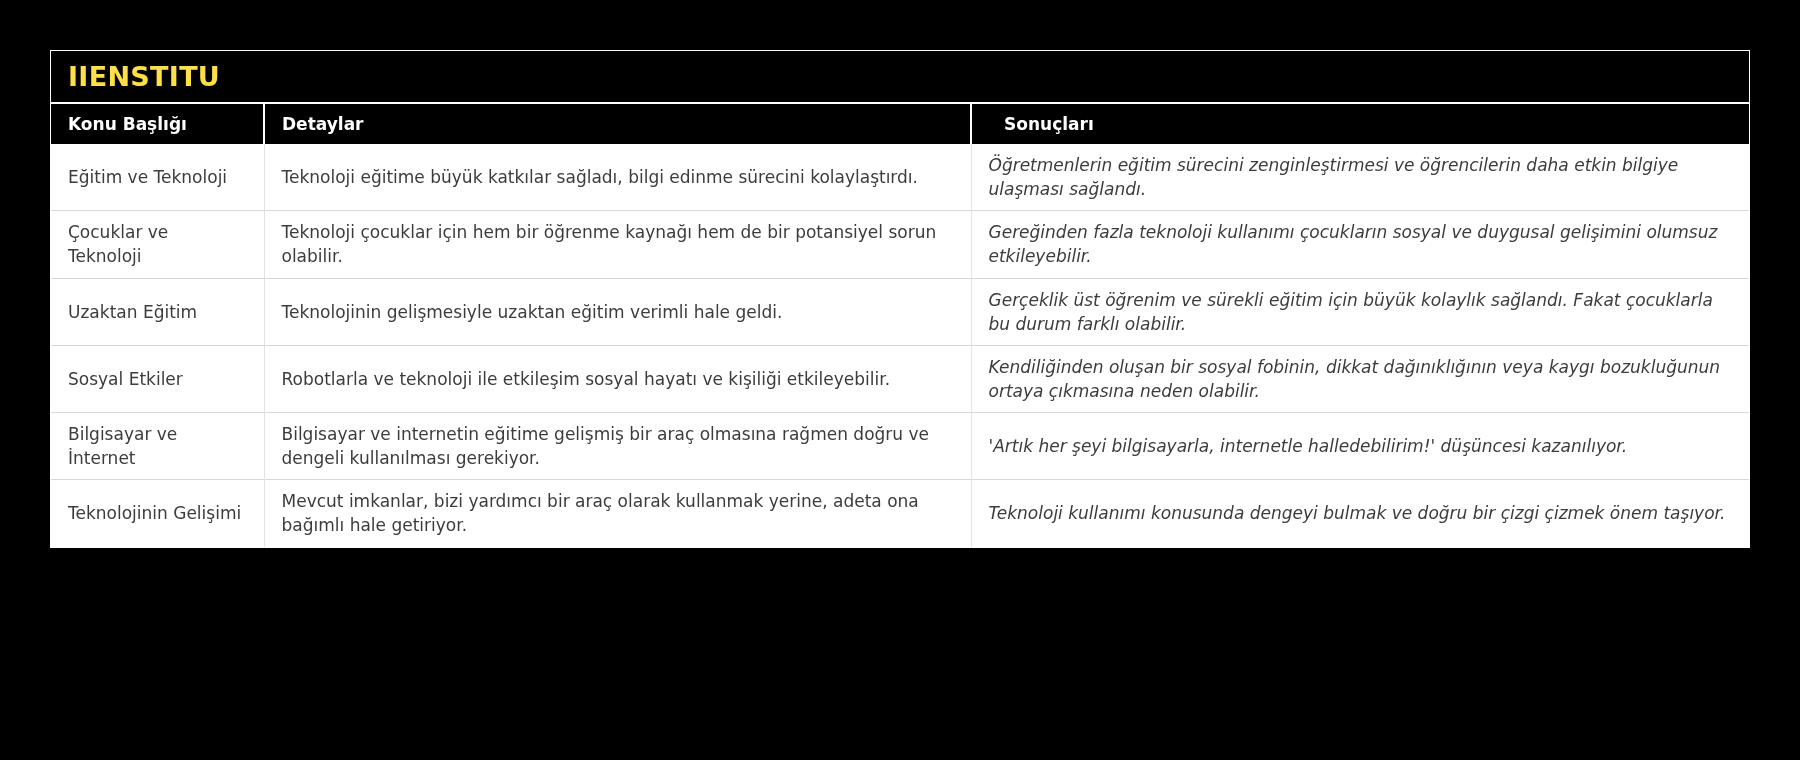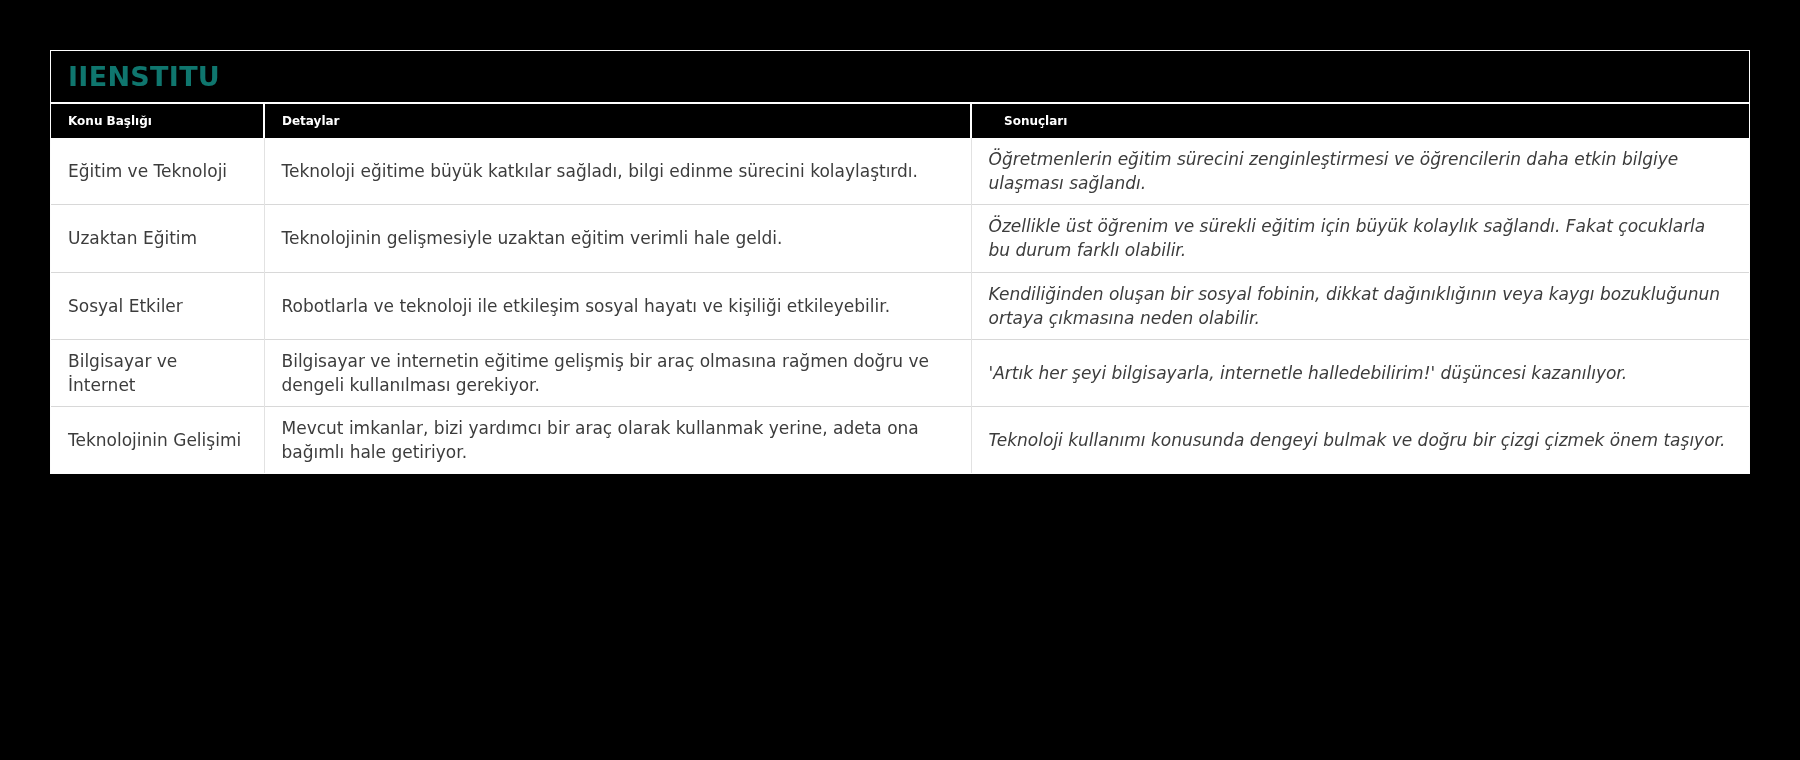--- a/index.html
+++ b/index.html
@@ -18,41 +18,41 @@
     position: absolute;
     left: 50px;
     top: 50px;
     width: 1698px;
     border: 1px solid #fdfdfd;
     background: #000000;
     box-sizing: content-box;
   }
   .title-bar {
     background: #000000;
-    color: #0f766e;
+    color: #fde047;
     font-weight: 700;
     font-size: 27px;
     line-height: 31px;
     padding: 10px 17px 10px 17px;
     border-bottom: 2px solid #ffffff;
     letter-spacing: 0.3px;
   }
   table.data-table {
     width: 100%;
     border-collapse: collapse;
     table-layout: fixed;
     background: #ffffff;
   }
   table.data-table col.c1 { width: 213px; }
   table.data-table col.c2 { width: 707px; }
   thead th {
     background: #000000;
     color: #ffffff;
     text-align: left;
-    font-size: 12px;
+    font-size: 17px;
     font-weight: 700;
     padding: 10px 17px;
     border-right: 2px solid #ffffff;
     vertical-align: middle;
   }
   thead th:last-child {
     border-right: none;
     padding-left: 32px;
   }
   tbody td {
@@ -95,23 +95,28 @@
         <th>Sonuçları</th>
       </tr>
     </thead>
     <tbody id="rows-body">
         <tr>
           <td>Eğitim ve Teknoloji</td>
           <td>Teknoloji eğitime büyük katkılar sağladı, bilgi edinme sürecini kolaylaştırdı.</td>
           <td>Öğretmenlerin eğitim sürecini zenginleştirmesi ve öğrencilerin daha etkin bilgiye ulaşması sağlandı.</td>
         </tr>
         <tr>
+          <td>Çocuklar ve Teknoloji</td>
+          <td>Teknoloji çocuklar için hem bir öğrenme kaynağı hem de bir potansiyel sorun olabilir.</td>
+          <td>Gereğinden fazla teknoloji kullanımı çocukların sosyal ve duygusal gelişimini olumsuz etkileyebilir.</td>
+        </tr>
+        <tr>
           <td>Uzaktan Eğitim</td>
           <td>Teknolojinin gelişmesiyle uzaktan eğitim verimli hale geldi.</td>
-          <td>Özellikle üst öğrenim ve sürekli eğitim için büyük kolaylık sağlandı. Fakat çocuklarla bu durum farklı olabilir.</td>
+          <td>Gerçeklik üst öğrenim ve sürekli eğitim için büyük kolaylık sağlandı. Fakat çocuklarla bu durum farklı olabilir.</td>
         </tr>
         <tr>
           <td>Sosyal Etkiler</td>
           <td>Robotlarla ve teknoloji ile etkileşim sosyal hayatı ve kişiliği etkileyebilir.</td>
           <td>Kendiliğinden oluşan bir sosyal fobinin, dikkat dağınıklığının veya kaygı bozukluğunun ortaya çıkmasına neden olabilir.</td>
         </tr>
         <tr>
           <td>Bilgisayar ve İnternet</td>
           <td>Bilgisayar ve internetin eğitime gelişmiş bir araç olmasına rağmen doğru ve dengeli kullanılması gerekiyor.</td>
           <td>'Artık her şeyi bilgisayarla, internetle halledebilirim!' düşüncesi kazanılıyor.</td>

